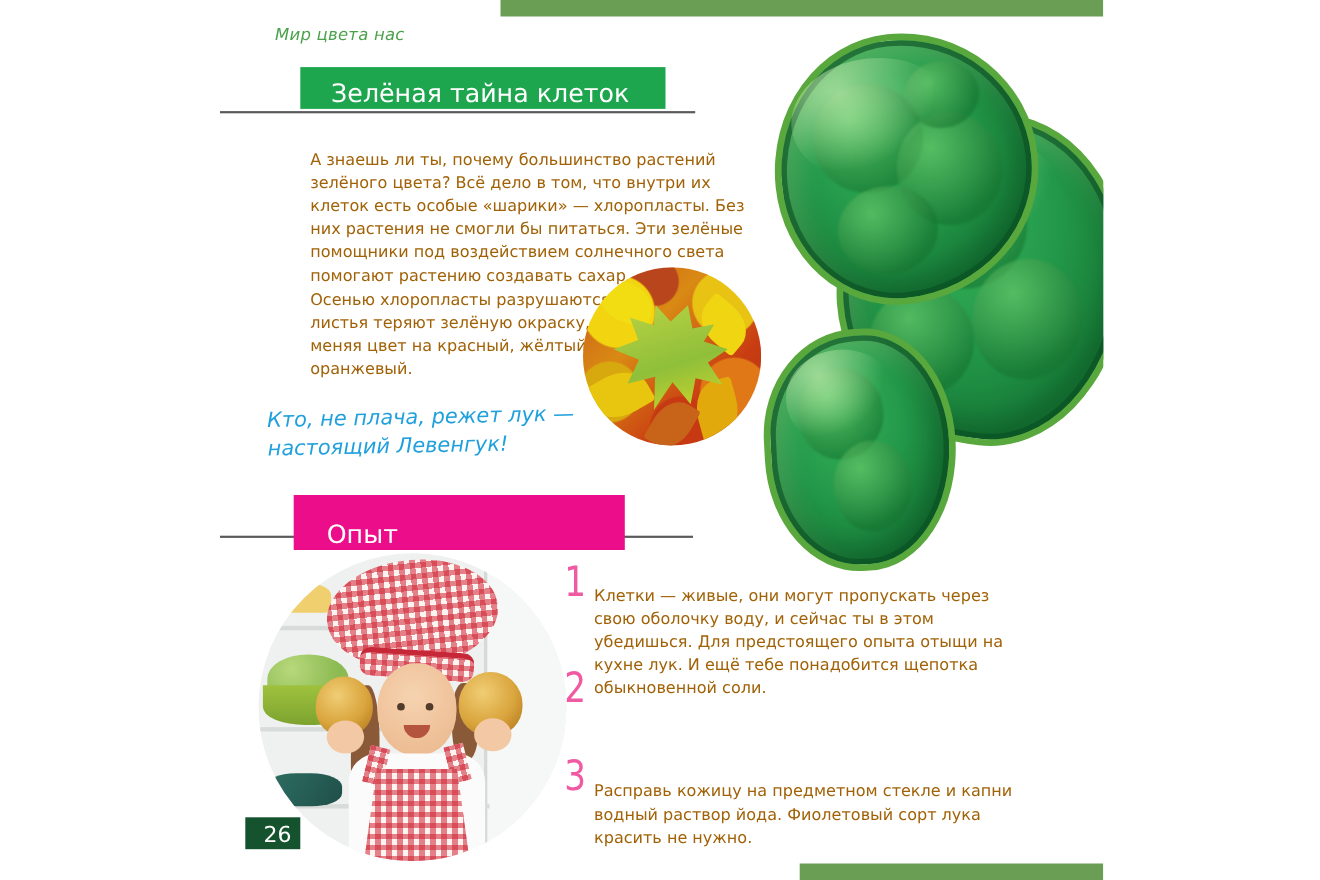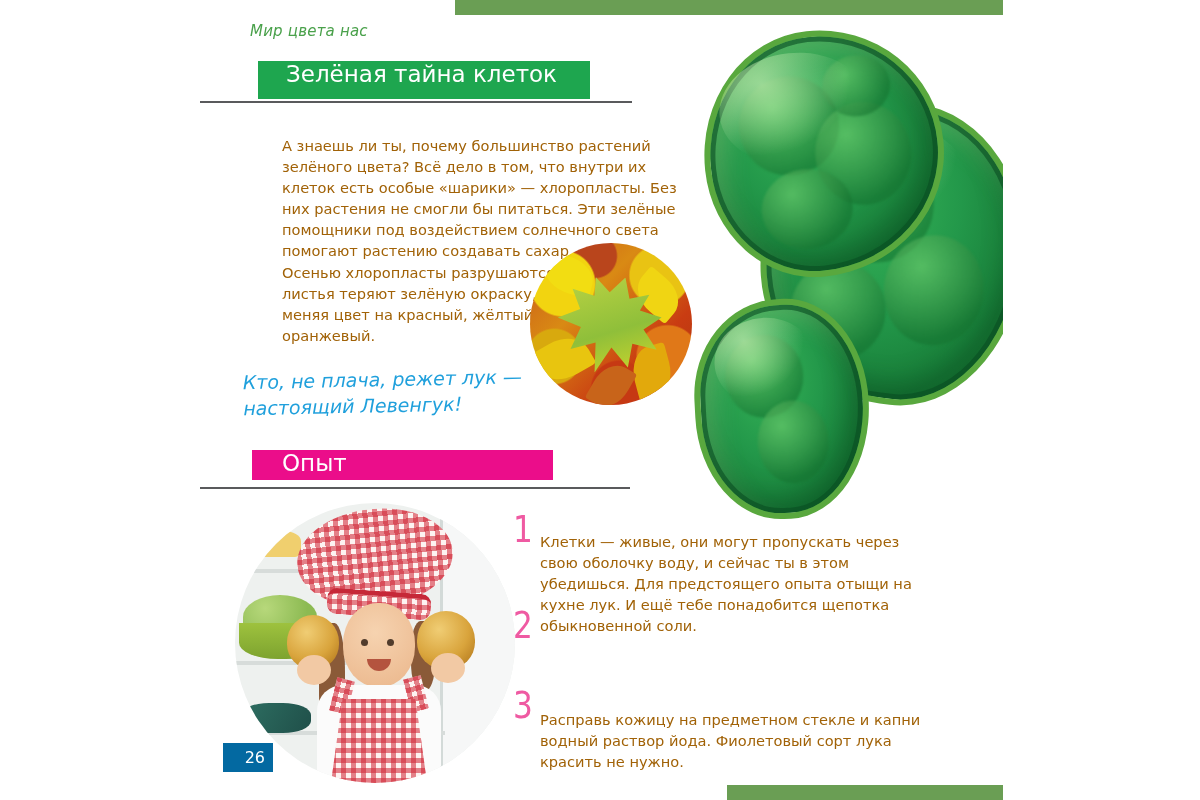--- a/index.html
+++ b/index.html
@@ -14,29 +14,30 @@
   }
   .bar{position:absolute;background:#6a9e54;}
   .bar-top{left:265px;top:0;width:548px;height:15px;}
   .bar-bottom{left:537px;top:785px;width:276px;height:15px;}
 
   .kicker{
     position:absolute;left:60px;top:22px;
     font-size:15px;font-style:italic;color:#4aa14b;letter-spacing:.2px;
   }
   .banner{
-    position:absolute;display:flex;align-items:flex-start;
+    position:absolute;display:flex;align-items:flex-end;
     color:#ffffff;
+    margin-left:15px;
   }
   .banner-title{
     left:68px;top:61px;width:332px;height:38px;background:#1ea64f;
     font-size:23px;padding-left:28px;box-sizing:border-box;
   }
   .banner-exp{
-    left:62px;top:450px;width:301px;height:30px;background:#eb0d8a;
+    left:62px;top:450px;width:301px;height:50px;background:#eb0d8a;
     font-size:23px;padding-left:30px;box-sizing:border-box;
   }
   .rule{position:absolute;height:2px;background:#595a5c;}
   .rule1{left:10px;top:101px;width:432px;}
   .rule2{left:10px;top:487px;width:430px;}
 
   .body-text{color:#a16207;font-size:14.6px;line-height:21px;}
   .para1{position:absolute;left:92px;top:120px;width:414px;}
   .para2{position:absolute;left:92px;top:247px;width:300px;}
 
@@ -47,21 +48,21 @@
   }
 
   .step-num{
     position:absolute;color:#ef5aa2;font-size:38px;line-height:38px;
     font-weight:400;transform:scaleX(.82);transform-origin:left top;
   }
   .step-text{position:absolute;left:350px;width:392px;}
 
   .page-num{
     position:absolute;left:33px;top:743px;width:50px;height:29px;
-    background:#0369a1;color:#fff;font-size:16px;
+    background:#14532d;color:#fff;font-size:20px;
     display:flex;align-items:center;justify-content:flex-end;
     padding-right:8px;box-sizing:border-box;
   }
 
   
   .cell{
     position:absolute;
     background:radial-gradient(ellipse at 42% 35%, #35b257 0%, #23984a 40%, #187d38 72%, #27953f 95%);
     border:6px solid #59a83e;
     box-shadow:

